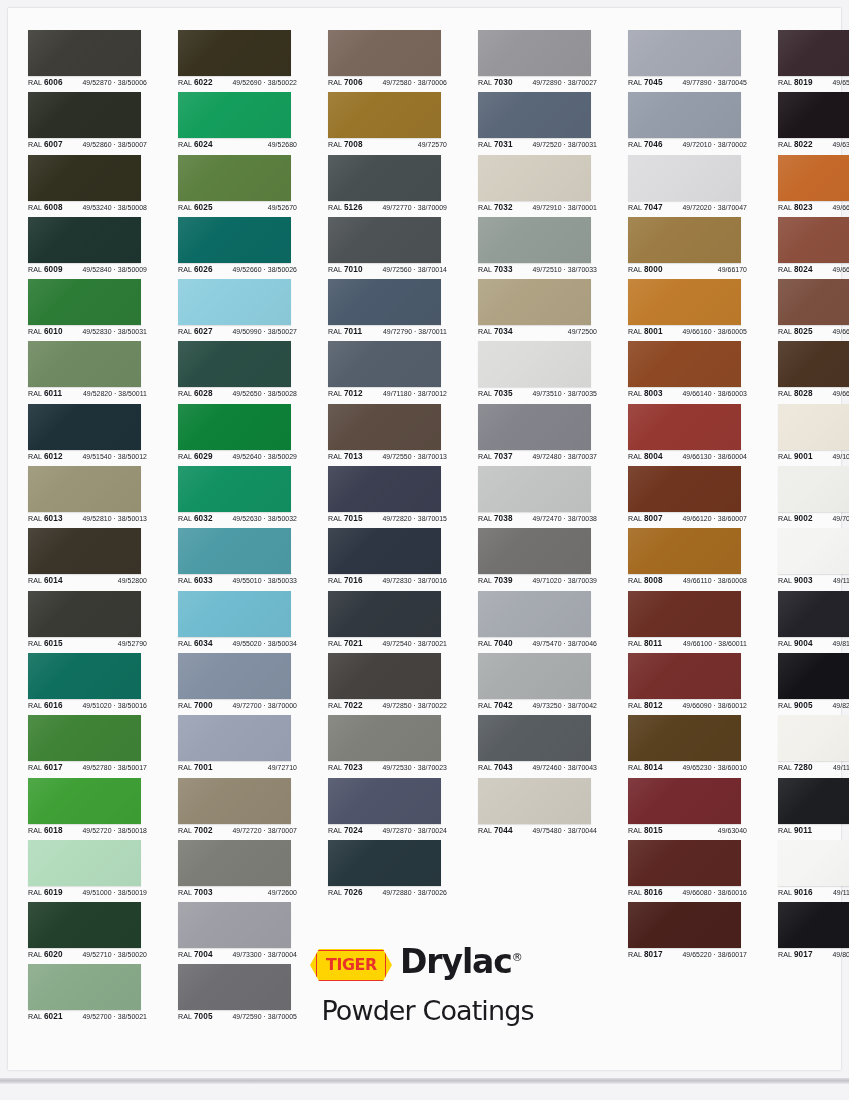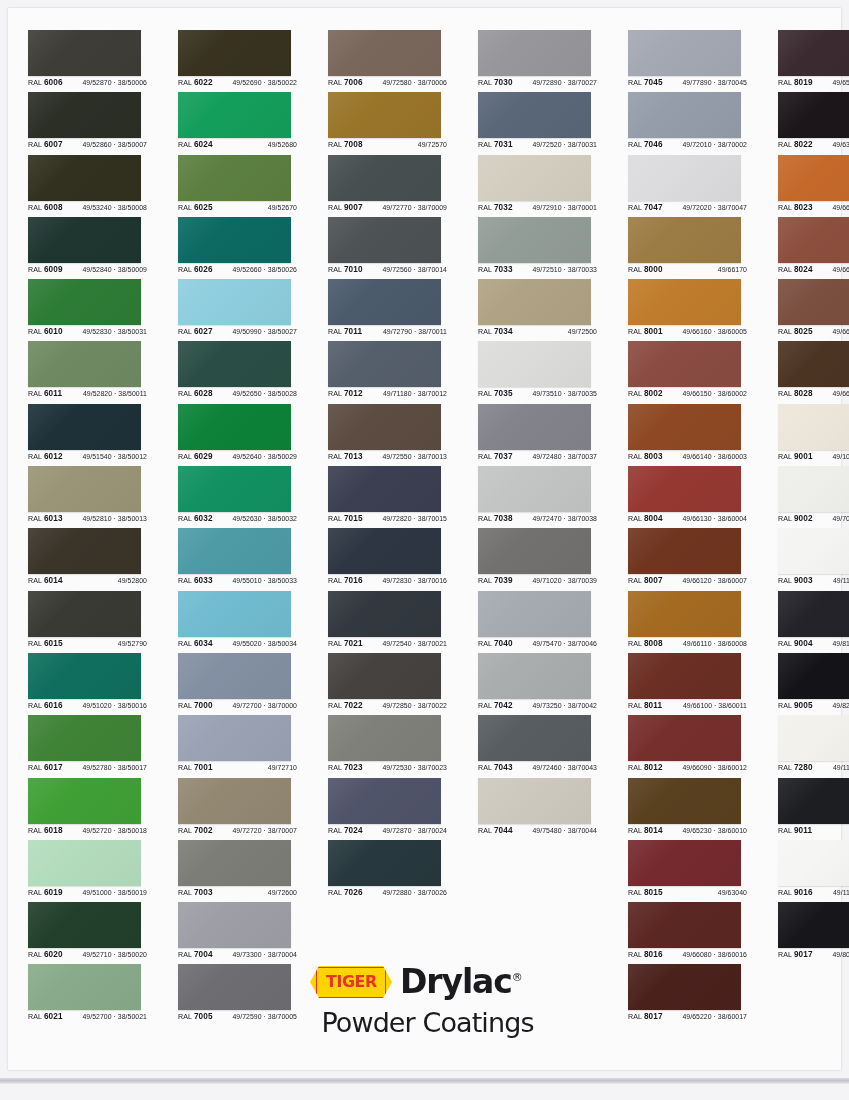--- a/index.html
+++ b/index.html
@@ -99,25 +99,23 @@
   .logo {
     position: absolute;
     left: 302px;
     top: 938px;
     width: 235px;
     height: 92px;
     text-align: center;
   }
   .logo-row1 {
     display: flex;
-    align-items: center;
     justify-content: flex-start;
     gap: 8px;
     height: 48px;
-    margin-top: 12px;
   }
   .tiger-badge {
     position: relative;
     width: 82px;
     height: 38px;
     background: #FFD400;
     display: flex;
     align-items: center;
     justify-content: center;
     clip-path: polygon(0% 50%, 11% 8%, 89% 8%, 100% 50%, 89% 92%, 11% 92%);
@@ -410,21 +408,21 @@
           <div class="cell">
             <div class="swatch" style="background: rgb(153, 117, 42);"></div>
             <div class="lbl">
               <span class="ral">RAL <b>7008</b></span>
               <span class="codes">49/72570</span>
             </div>
           </div>
           <div class="cell">
             <div class="swatch" style="background: rgb(71, 79, 81);"></div>
             <div class="lbl">
-              <span class="ral">RAL <b>9007</b></span>
+              <span class="ral">RAL <b>5126</b></span>
               <span class="codes">49/72770 · 38/70009</span>
             </div>
           </div>
           <div class="cell">
             <div class="swatch" style="background: rgb(77, 82, 85);"></div>
             <div class="lbl">
               <span class="ral">RAL <b>7010</b></span>
               <span class="codes">49/72560 · 38/70014</span>
             </div>
           </div>
@@ -619,27 +617,20 @@
             <div class="lbl">
               <span class="ral">RAL <b>8000</b></span>
               <span class="codes">49/66170</span>
             </div>
           </div>
           <div class="cell">
             <div class="swatch" style="background: rgb(192, 124, 44);"></div>
             <div class="lbl">
               <span class="ral">RAL <b>8001</b></span>
               <span class="codes">49/66160 · 38/60005</span>
-            </div>
-          </div>
-          <div class="cell">
-            <div class="swatch" style="background: rgb(138, 76, 66);"></div>
-            <div class="lbl">
-              <span class="ral">RAL <b>8002</b></span>
-              <span class="codes">49/66150 · 38/60002</span>
             </div>
           </div>
           <div class="cell">
             <div class="swatch" style="background: rgb(142, 73, 36);"></div>
             <div class="lbl">
               <span class="ral">RAL <b>8003</b></span>
               <span class="codes">49/66140 · 38/60003</span>
             </div>
           </div>
           <div class="cell">

